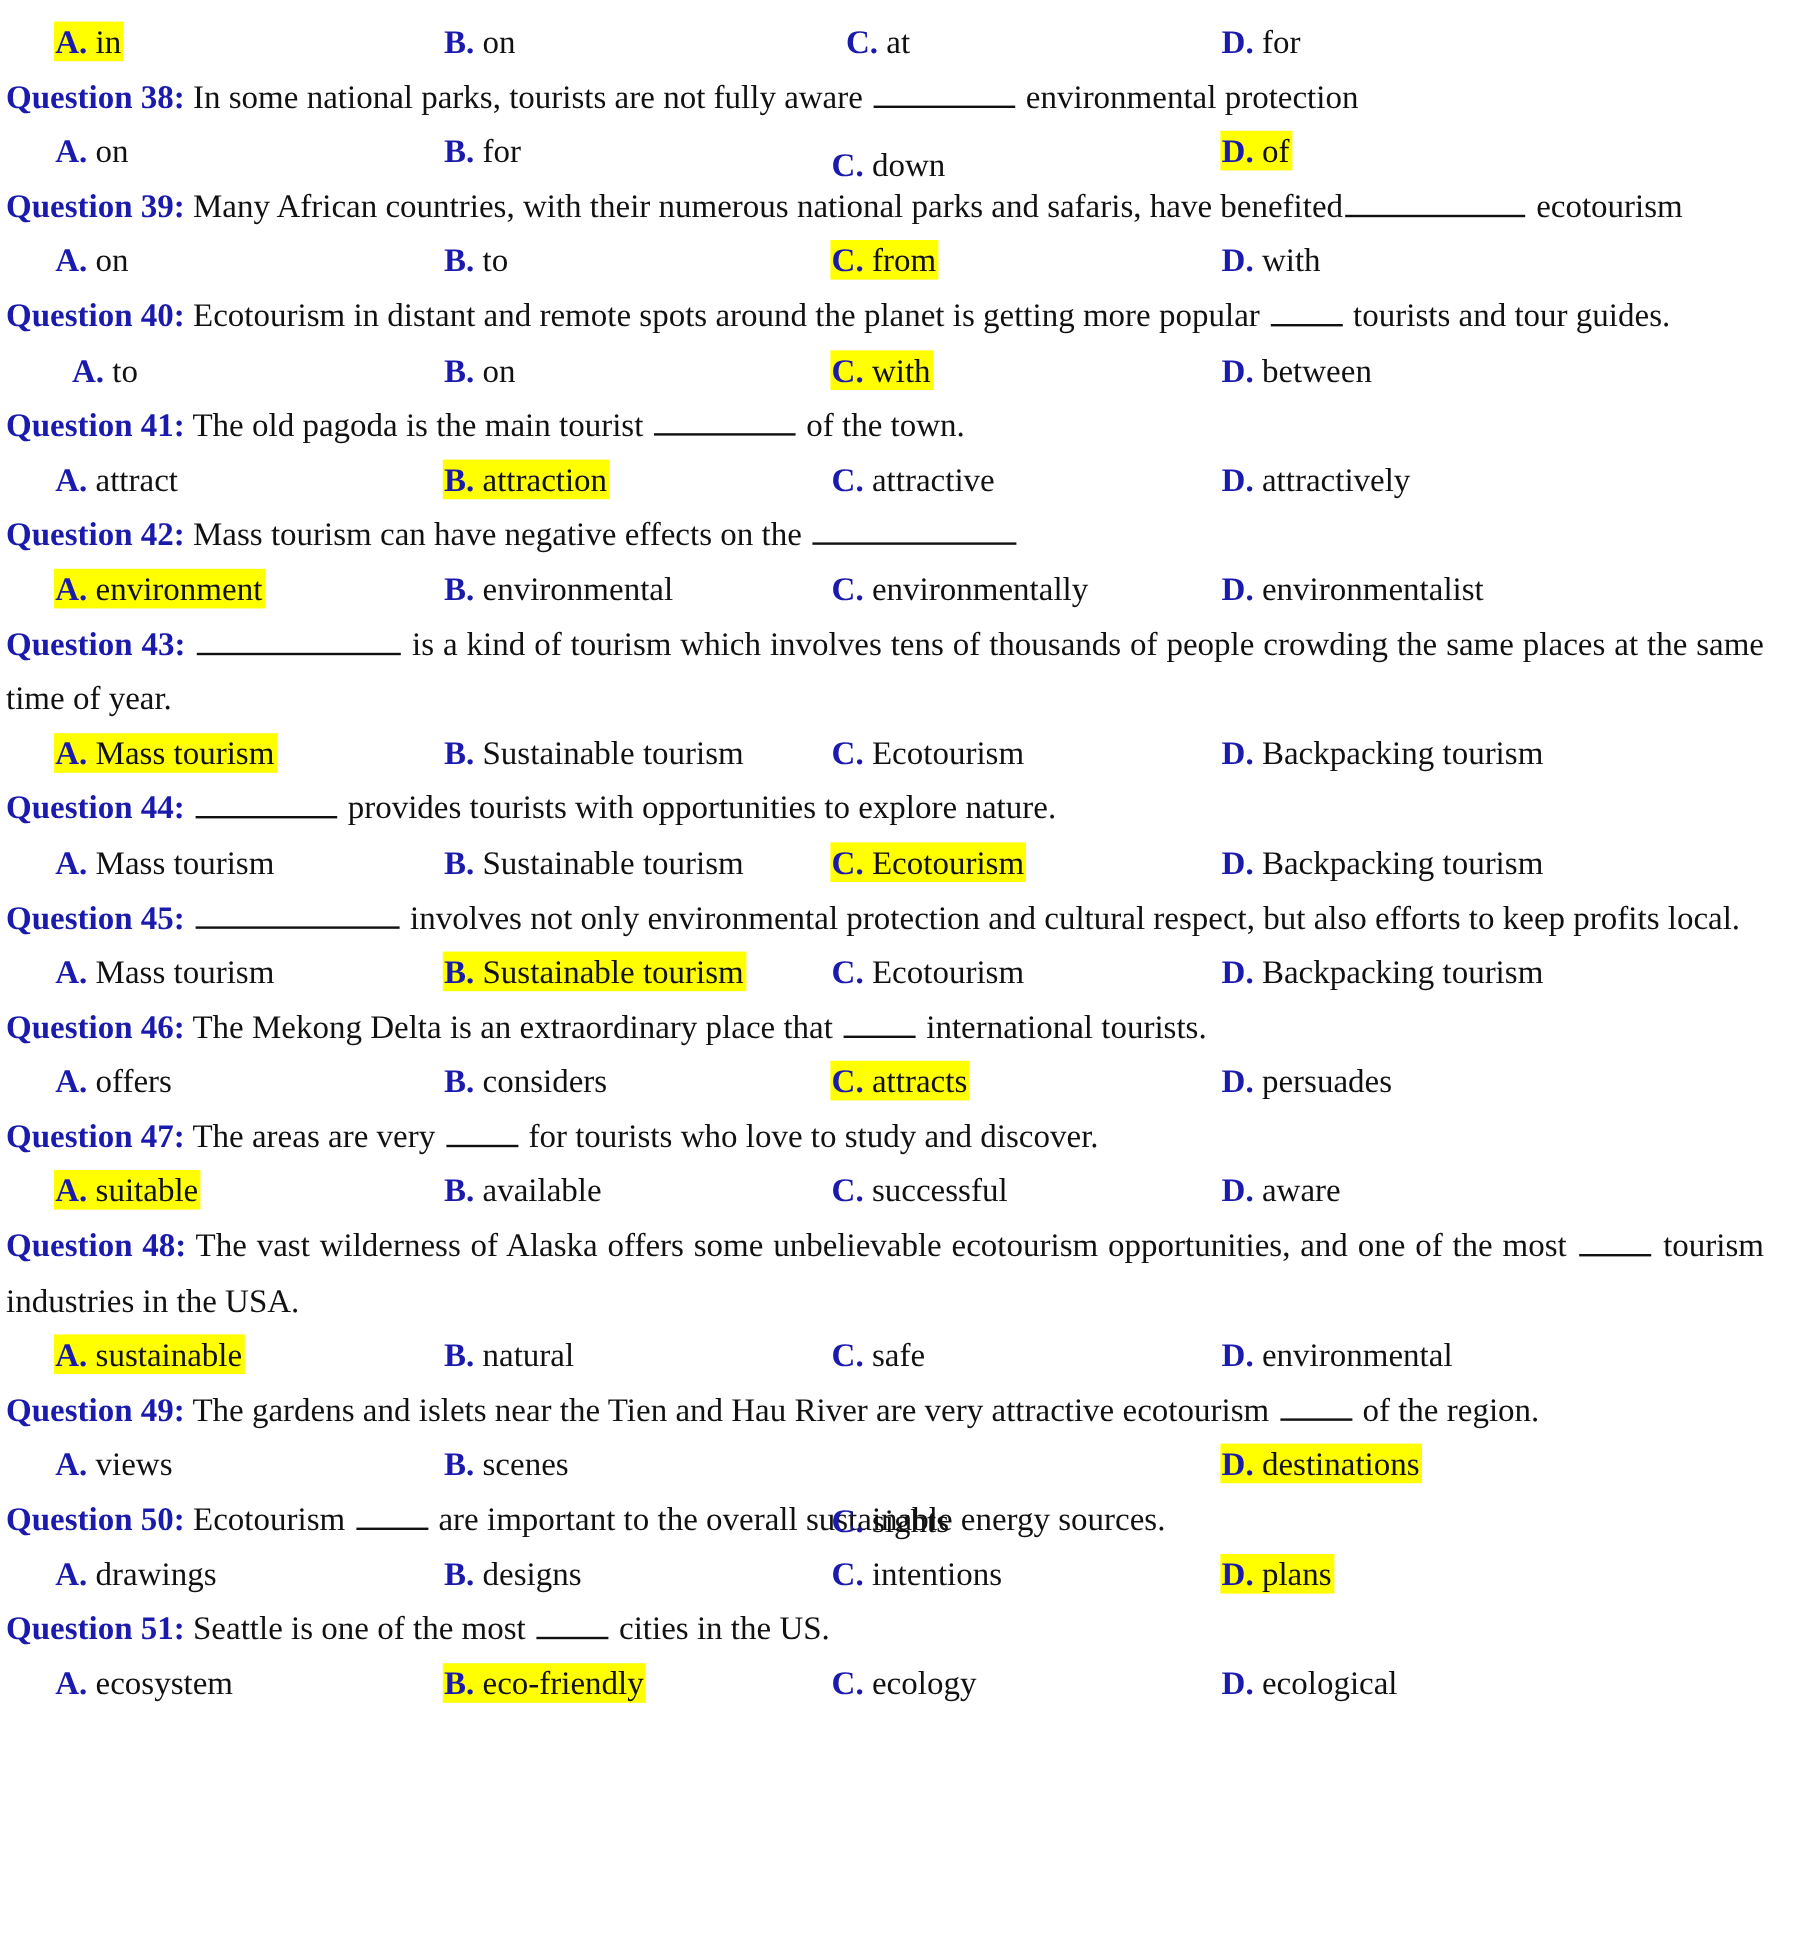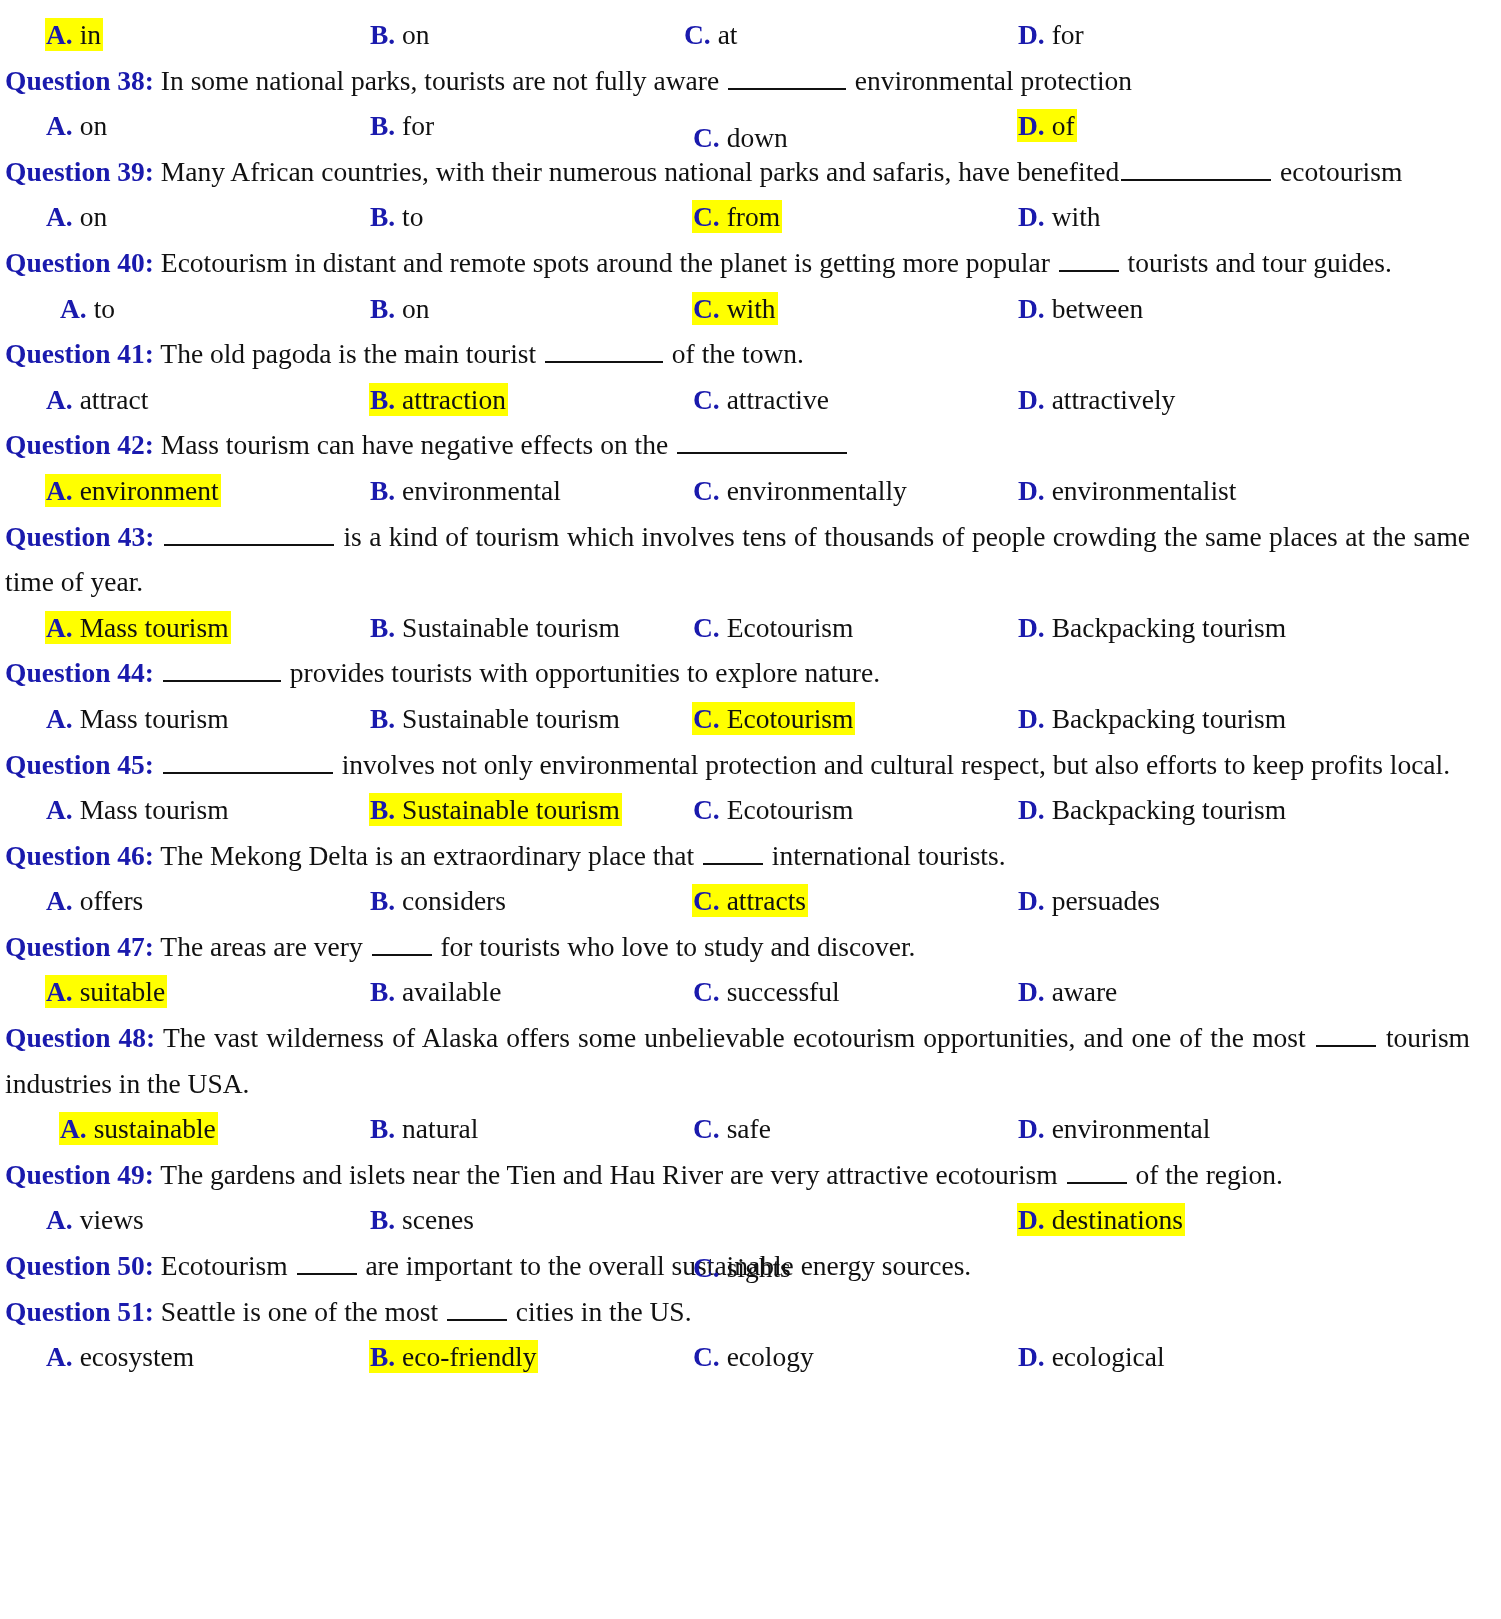--- a/index.html
+++ b/index.html
@@ -70,21 +70,21 @@
   }
   .hlwrap { padding: 1px 2px 1px 1px; }
 </style>
 </head>
 <body>
 
 <div class="page" id="page">
     <div class="optrow">
       <div class="opt hl" style="left: 45px;"><span class="hlwrap"><span class="letter">A.</span> <span class="body">in</span></span></div>
       <div class="opt" style="left: 369px;"><span class="hlwrap"><span class="letter">B.</span> <span class="body">on</span></span></div>
-      <div class="opt" style="left: 683px;"><span class="hlwrap"><span class="letter">C.</span> <span class="body">at</span></span></div>
+      <div class="opt" style="left: 704px;"><span class="hlwrap"><span class="letter">C.</span> <span class="body">at</span></span></div>
       <div class="opt" style="left: 1017px;"><span class="hlwrap"><span class="letter">D.</span> <span class="body">for</span></span></div>
     </div>
     <div class="qline"><span class="qlabel">Question 38:</span><span class="qtext"> In some national parks, tourists are not fully aware </span><span class="blank b-md"></span><span class="qtext"> environmental protection</span></div>
     <div class="optrow">
       <div class="opt" style="left: 45px;"><span class="hlwrap"><span class="letter">A.</span> <span class="body">on</span></span></div>
       <div class="opt" style="left: 369px;"><span class="hlwrap"><span class="letter">B.</span> <span class="body">for</span></span></div>
       <div class="opt" style="left: 692px; margin-top: 12px;"><span class="hlwrap"><span class="letter">C.</span> <span class="body">down</span></span></div>
       <div class="opt hl" style="left: 1017px;"><span class="hlwrap"><span class="letter">D.</span> <span class="body">of</span></span></div>
     </div>
     <div class="qline"><span class="qlabel">Question 39:</span><span class="qtext"> Many African countries, with their numerous national parks and safaris, have benefited</span><span class="blank b-lg"></span><span class="qtext"> ecotourism</span></div>
@@ -145,33 +145,39 @@
     </div>
     <div class="qline"><span class="qlabel">Question 47:</span><span class="qtext"> The areas are very </span><span class="blank b-sm"></span><span class="qtext"> for tourists who love to study and discover.</span></div>
     <div class="optrow">
       <div class="opt hl" style="left: 45px;"><span class="hlwrap"><span class="letter">A.</span> <span class="body">suitable</span></span></div>
       <div class="opt" style="left: 369px;"><span class="hlwrap"><span class="letter">B.</span> <span class="body">available</span></span></div>
       <div class="opt" style="left: 692px;"><span class="hlwrap"><span class="letter">C.</span> <span class="body">successful</span></span></div>
       <div class="opt" style="left: 1017px;"><span class="hlwrap"><span class="letter">D.</span> <span class="body">aware</span></span></div>
     </div>
     <div class="qline"><span class="qlabel">Question 48:</span><span class="qtext"> The vast wilderness of Alaska offers some unbelievable ecotourism opportunities, and one of the most </span><span class="blank b-sm"></span><span class="qtext"> tourism industries in the USA.</span></div>
     <div class="optrow">
-      <div class="opt hl" style="left: 59px; text-align: center;"><span class="hlwrap"><span class="letter">A.</span> <span class="body">sustainable</span></span></div>
+      <div class="opt hl" style="left: 45px; text-align: center;"><span class="hlwrap"><span class="letter">A.</span> <span class="body">sustainable</span></span></div>
       <div class="opt" style="left: 369px;"><span class="hlwrap"><span class="letter">B.</span> <span class="body">natural</span></span></div>
       <div class="opt" style="left: 692px;"><span class="hlwrap"><span class="letter">C.</span> <span class="body">safe</span></span></div>
       <div class="opt" style="left: 1017px; text-align: right;"><span class="hlwrap"><span class="letter">D.</span> <span class="body">environmental</span></span></div>
     </div>
     <div class="qline"><span class="qlabel">Question 49:</span><span class="qtext"> The gardens and islets near the Tien and Hau River are very attractive ecotourism </span><span class="blank b-sm"></span><span class="qtext"> of the region.</span></div>
     <div class="optrow">
       <div class="opt" style="left: 45px;"><span class="hlwrap"><span class="letter">A.</span> <span class="body">views</span></span></div>
       <div class="opt" style="left: 369px;"><span class="hlwrap"><span class="letter">B.</span> <span class="body">scenes</span></span></div>
       <div class="opt" style="left: 692px; margin-top: 48px;"><span class="hlwrap"><span class="letter">C.</span> <span class="body">sights</span></span></div>
       <div class="opt hl" style="left: 1017px;"><span class="hlwrap"><span class="letter">D.</span> <span class="body">destinations</span></span></div>
     </div>
     <div class="qline"><span class="qlabel">Question 50:</span><span class="qtext"> Ecotourism </span><span class="blank b-sm"></span><span class="qtext"> are important to the overall sustainable energy sources.</span></div>
+    <div class="optrow">
+      <div class="opt" style="left: 45px;"><span class="hlwrap"><span class="letter">A.</span> <span class="body">drawings</span></span></div>
+      <div class="opt" style="left: 369px;"><span class="hlwrap"><span class="letter">B.</span> <span class="body">designs</span></span></div>
+      <div class="opt" style="left: 692px;"><span class="hlwrap"><span class="letter">C.</span> <span class="body">intentions</span></span></div>
+      <div class="opt hl" style="left: 1017px;"><span class="hlwrap"><span class="letter">D.</span> <span class="body">plans</span></span></div>
+    </div>
     <div class="qline"><span class="qlabel">Question 51:</span><span class="qtext"> Seattle is one of the most </span><span class="blank b-sm"></span><span class="qtext"> cities in the US.</span></div>
     <div class="optrow">
       <div class="opt" style="left: 45px;"><span class="hlwrap"><span class="letter">A.</span> <span class="body">ecosystem</span></span></div>
       <div class="opt hl" style="left: 369px;"><span class="hlwrap"><span class="letter">B.</span> <span class="body">eco-friendly</span></span></div>
       <div class="opt" style="left: 692px;"><span class="hlwrap"><span class="letter">C.</span> <span class="body">ecology</span></span></div>
       <div class="opt" style="left: 1017px;"><span class="hlwrap"><span class="letter">D.</span> <span class="body">ecological</span></span></div>
     </div>
   </div>
 
 </body></html>

